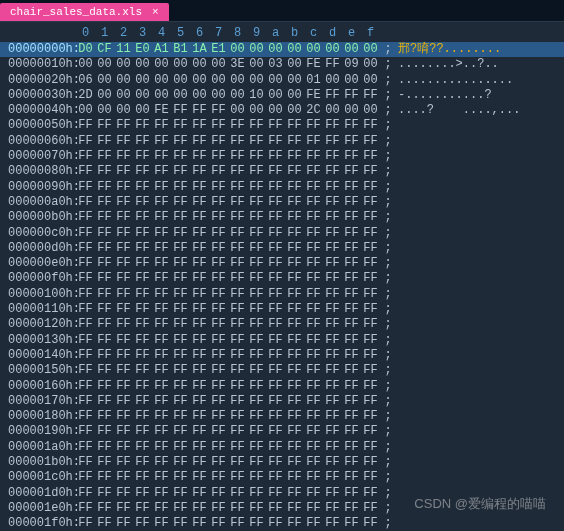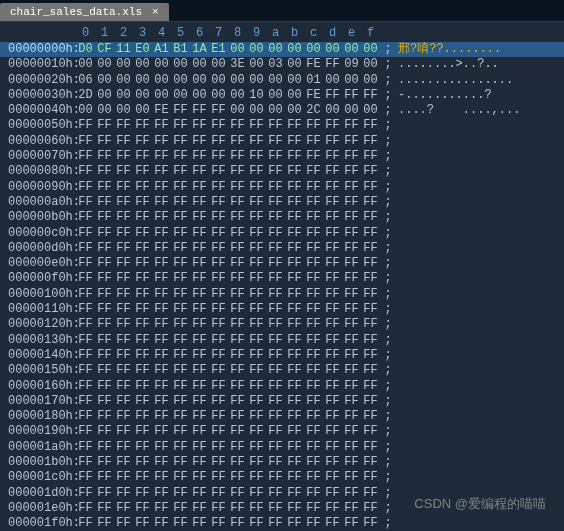--- a/index.html
+++ b/index.html
@@ -13,21 +13,21 @@
     overflow: hidden;
   }
   .tab-bar {
     background: #0a1420;
     height: 22px;
     display: flex;
     align-items: flex-end;
     border-bottom: 1px solid #2a3a4a;
   }
   .tab {
-    background: #737373;
+    background: #ec4899;
     color: #fff;
     padding: 3px 8px 3px 10px;
     font-size: 11px;
     display: flex;
     align-items: center;
     gap: 8px;
     border-top-left-radius: 2px;
     border-top-right-radius: 2px;
   }
   .tab-close {

